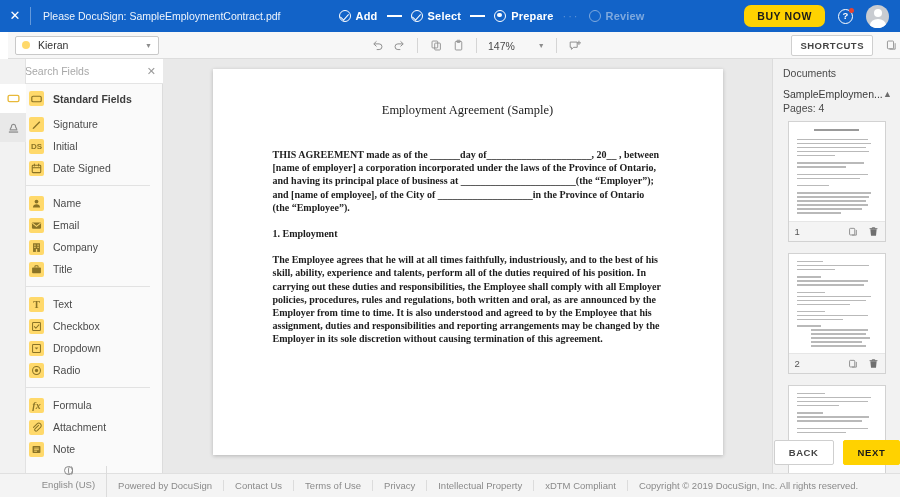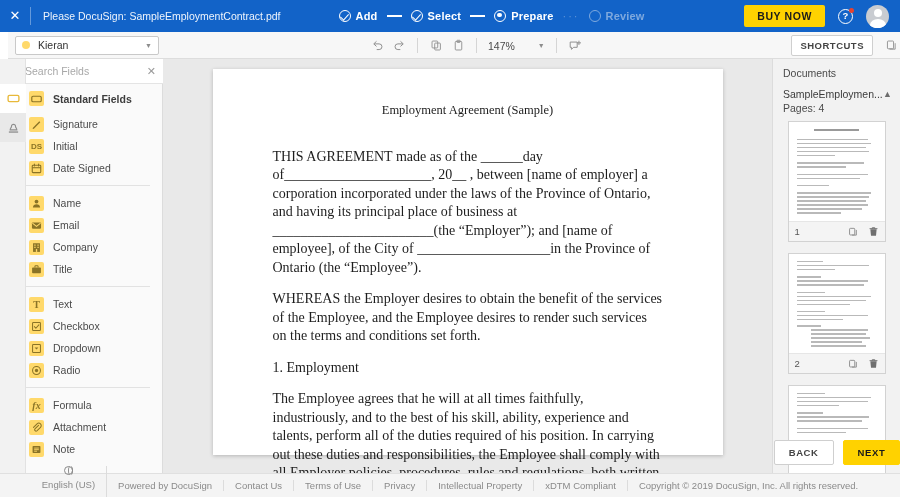--- a/index.html
+++ b/index.html
@@ -42,21 +42,21 @@
   .ring.dot::after {
     content: ""; position: absolute; left: 2.2px; top: 2.2px;
     width: 4.2px; height: 4.2px; border-radius: 50%; background: #ffffff;
   }
   .ring.todo { border-color: #7ea9de; }
   .sep-line { width: 15px; height: 1.5px; background: #ffffff; margin: 0 9px; }
   .sep-dots { margin: 0 9px; color: #5e93d6; font-size: 11px; letter-spacing: 2px; }
   .hdr-right { margin-left: auto; display: flex; align-items: center; gap: 13px; padding-right: 11px; }
   .buy-now {
     background: #ffd200; color: #1a1a1a; font-size: 10.5px; font-weight: bold;
-    letter-spacing: .6px; padding: 5px 13px; border-radius: 2px; cursor: pointer;
+    letter-spacing: .6px; padding: 5px 13px; border-radius: 7px; cursor: pointer;
   }
   .help-wrap { position: relative; }
   .help-icon {
     width: 15px; height: 15px; border-radius: 50%; border: 1.4px solid #ffffff;
     font-size: 9.5px; line-height: 12.5px; text-align: center; font-weight: bold;
     color: #ffffff; cursor: pointer;
   }
   .help-dot {
     position: absolute; right: -1px; top: -1px; width: 5px; height: 5px;
     border-radius: 50%; background: #e8422e;
@@ -160,21 +160,21 @@
   }
   .page {
     position: absolute; left: 50%; transform: translateX(-50%); top: 10px;
     width: 510px; height: 386px; background: #ffffff;
     box-shadow: 0 1px 4px rgba(0,0,0,0.22);
     padding: 34px 60px 0 60px;
     font-family: "Liberation Serif", serif;
     color: #1d1d1d;
   }
   .doc-title { text-align: center; font-size: 12.5px; margin-bottom: 30px; }
-  .doc-p { font-size: 14px; line-height: 1.32; margin-bottom: 13px; text-align: left; }
+  .doc-p { font-size: 10px; line-height: 1.32; margin-bottom: 13px; text-align: left; font-weight: bold; }
 
   
   .docs-panel {
     position: absolute; right: 0; top: 59px; width: 128px; bottom: 24px;
     background: #f2f2f2; border-left: 1px solid #dcdcdc; overflow: hidden;
   }
   .docs-title { font-size: 10.5px; color: #4a4a4a; padding: 8px 0 9px 10px; }
   .doc-name-row {
     display: flex; align-items: center; padding: 0 8px 0 10px;
   }
@@ -505,21 +505,20 @@
         </svg>
     </div>
   </div>
 
   <div class="doc-area">
     <div class="page">
       <div class="doc-title">
         <span>Employment Agreement (Sample)</span>
       </div>
       <div class="doc-p">THIS AGREEMENT made as of the ______day of_____________________, 20__ , between [name of employer] a corporation incorporated under the laws of the Province of Ontario, and having its principal place of business at _______________________(the “Employer”); and [name of employee], of the City of ___________________in the Province of Ontario (the “Employee”).</div>
-      <div class="doc-p">WHEREAS the Employer desires to obtain the benefit of the services of the Employee, and the Employee desires to render such services on the terms and conditions set forth.</div>
       <div class="doc-p">1. Employment</div>
       <div class="doc-p">The Employee agrees that he will at all times faithfully, industriously, and to the best of his skill, ability, experience and talents, perform all of the duties required of his position. In carrying out these duties and responsibilities, the Employee shall comply with all Employer policies, procedures, rules and regulations, both written and oral, as are announced by the Employer from time to time. It is also understood and agreed to by the Employee that his assignment, duties and responsibilities and reporting arrangements may be changed by the Employer in its sole discretion without causing termination of this agreement.</div>
     </div>
   </div>
 
   <div class="docs-panel">
     <div class="docs-title">Documents</div>
     <div class="doc-name-row">
       <span class="doc-name">SampleEmploymen...</span>
       <span class="chevron-up">▲</span>

